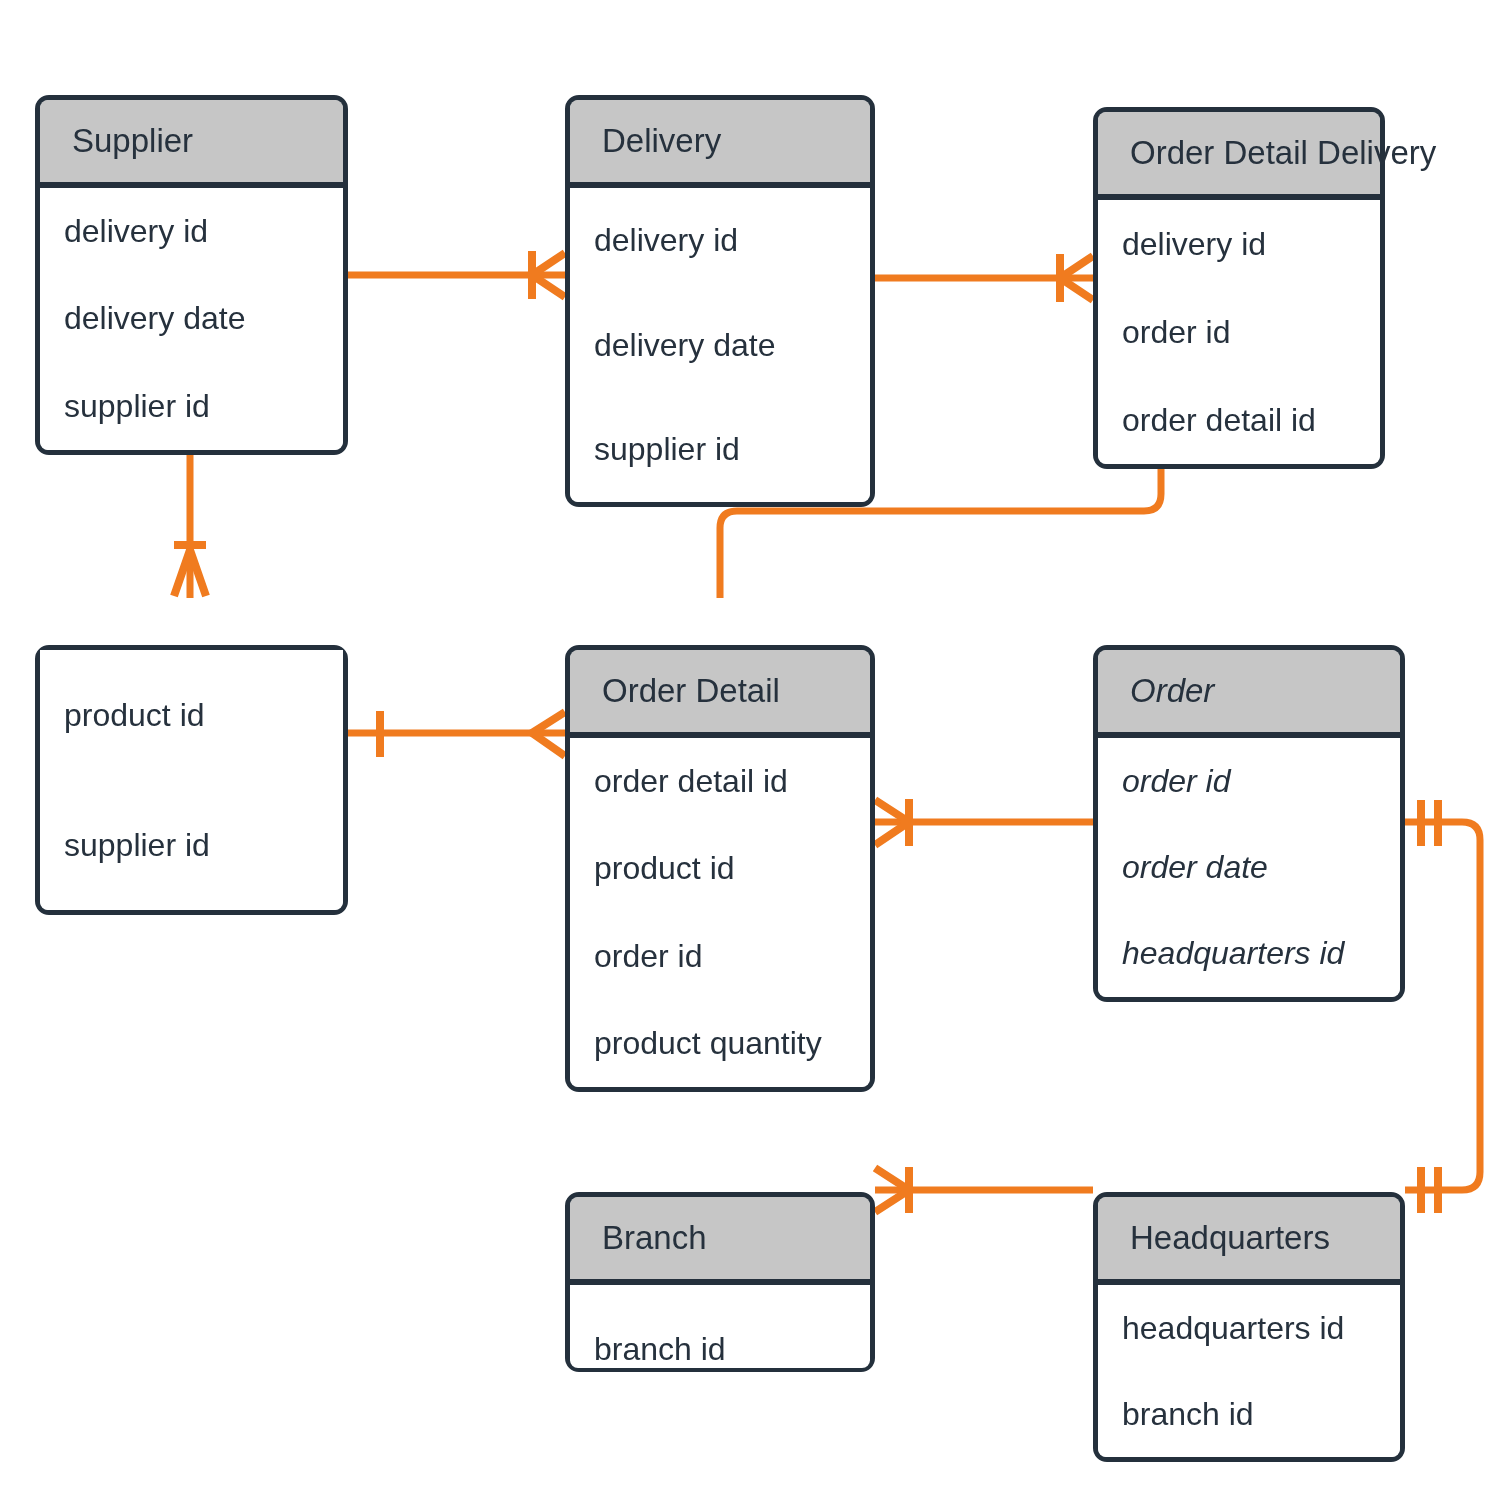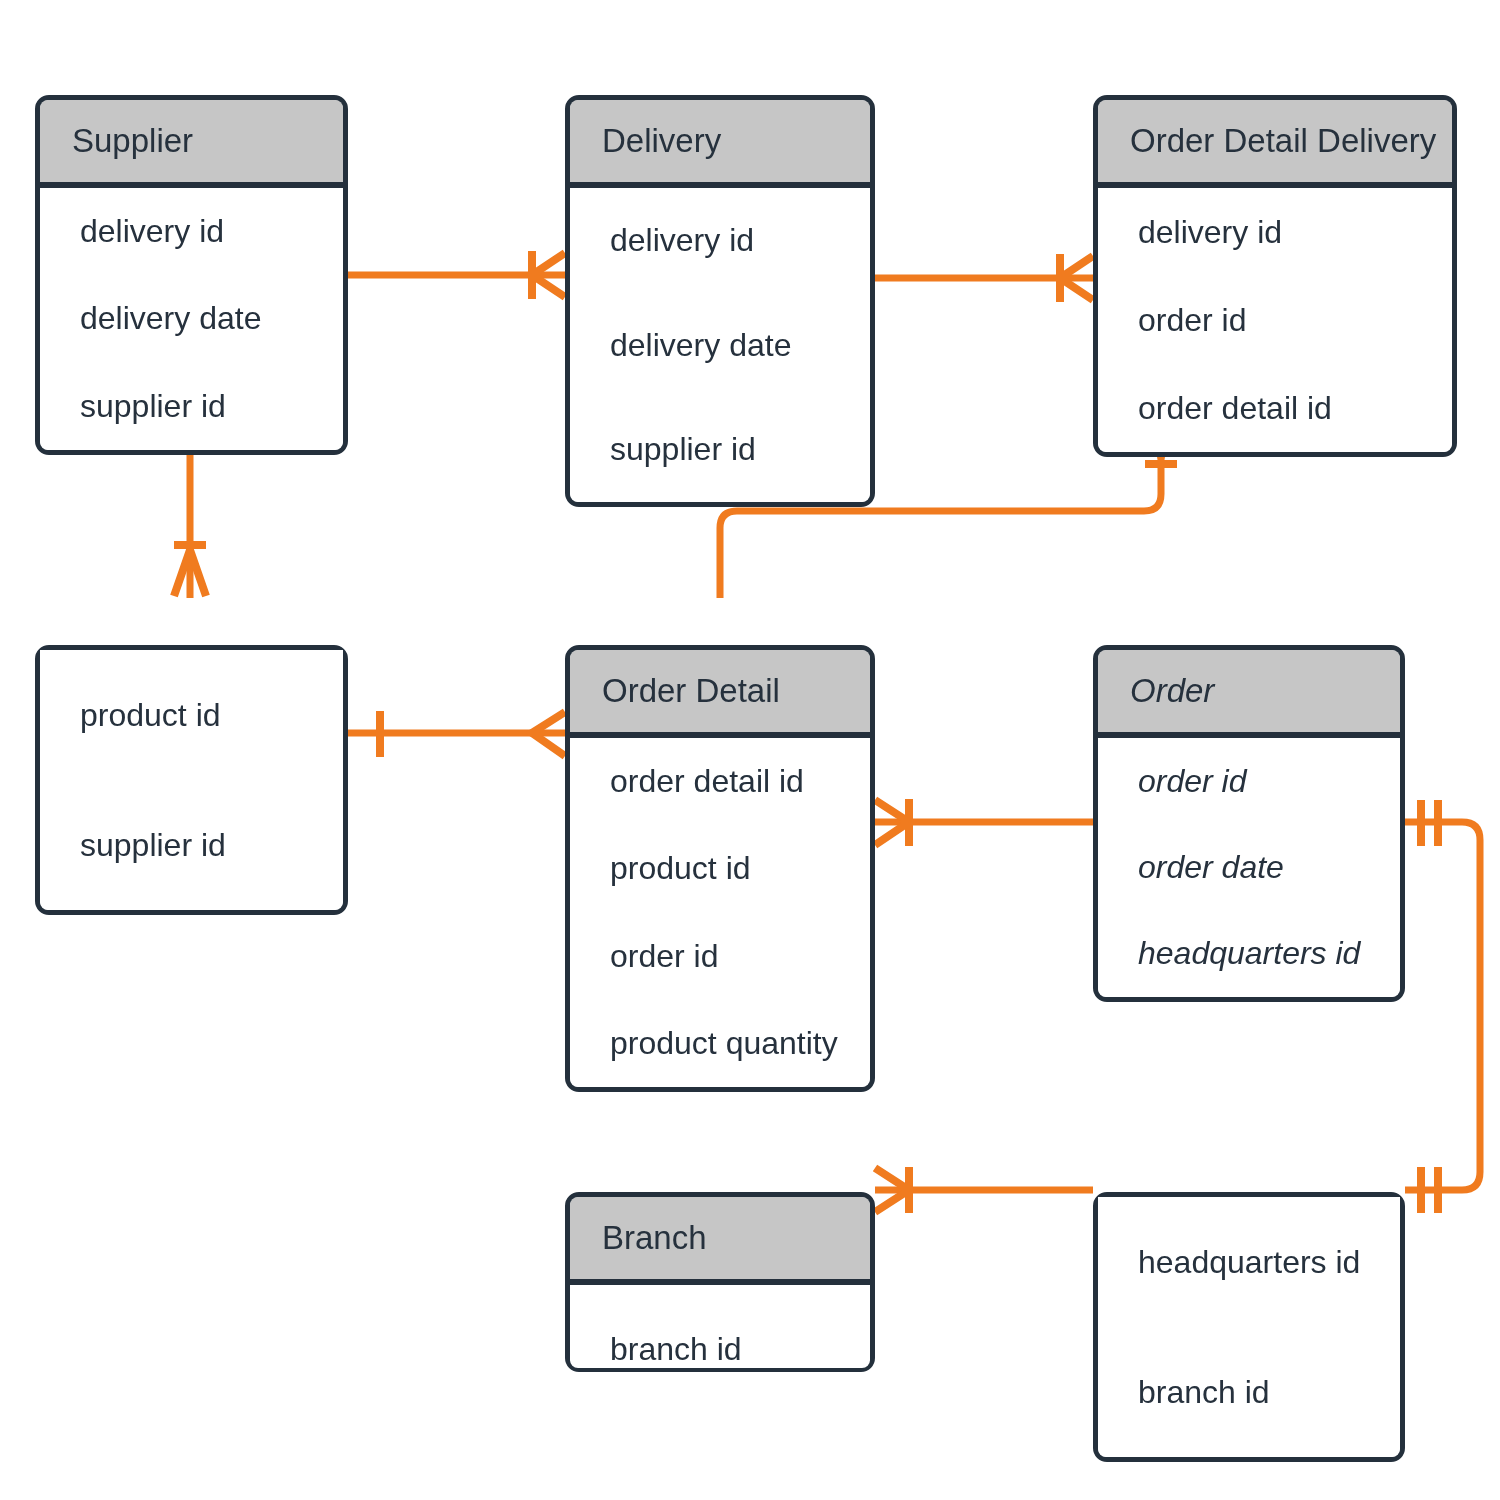--- a/index.html
+++ b/index.html
@@ -58,28 +58,28 @@
     flex: 1 1 auto;
     display: flex;
     flex-direction: column;
     background: #FFFFFF;
     border-radius: 0 0 8px 8px;
   }
   .attr {
     flex: 1 1 0;
     display: flex;
     align-items: center;
-    padding-left: 40px;
+    padding-left: 24px;
     font-size: 32px;
     white-space: nowrap;
   }
 
   #supplier      { left: 35px;   top: 48px;   width: 313px; height: 360px; }
   #delivery      { left: 565px;  top: 48px;   width: 310px; height: 412px; }
-  #odd           { left: 1093px; top: 48px;   width: 364px; height: 362px; }
+  #odd           { left: 1093px; top: 60px;   width: 292px; height: 362px; }
   #product       { left: 35px;   top: 598px;  width: 313px; height: 270px; }
   #order-detail  { left: 565px;  top: 598px;  width: 310px; height: 447px; }
   #order         { left: 1093px; top: 598px;  width: 312px; height: 357px; font-style: italic; }
   #branch        { left: 565px;  top: 1145px; width: 310px; height: 180px; gap: 46px; }
   #headquarters  { left: 1093px; top: 1145px; width: 312px; height: 270px; }
 </style>
 </head>
 <body>
 
 <div class="canvas">
@@ -191,19 +191,20 @@
   </div>
 
   <div class="entity" id="branch">
     <div class="entity-header">Branch</div>
     <div class="entity-body">
       <div class="attr">branch id</div>
     </div>
   </div>
 
   <div class="entity" id="headquarters">
+    <div class="entity-header">Headquarters</div>
     <div class="entity-body">
       <div class="attr">headquarters id</div>
       <div class="attr">branch id</div>
     </div>
   </div>
 
 </div>
 
 </body></html>

